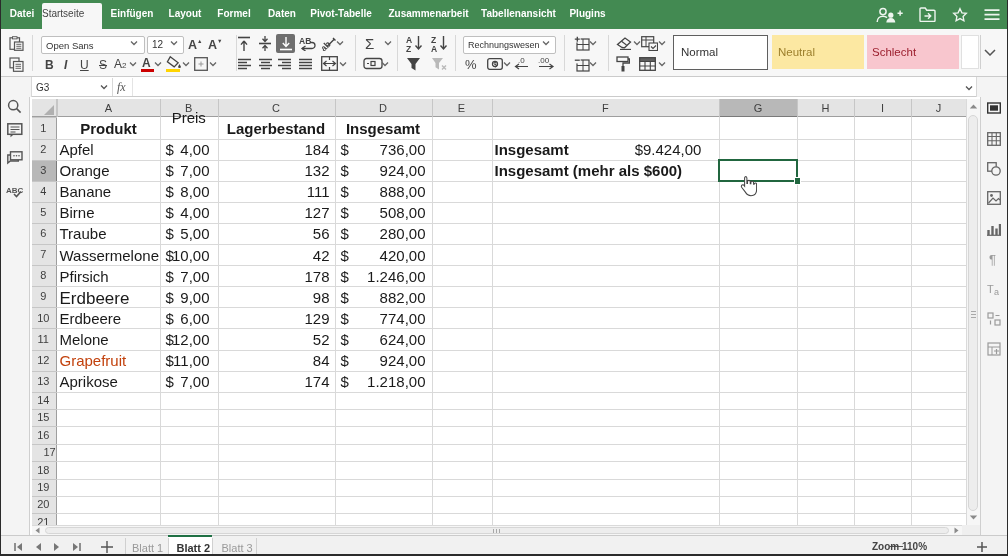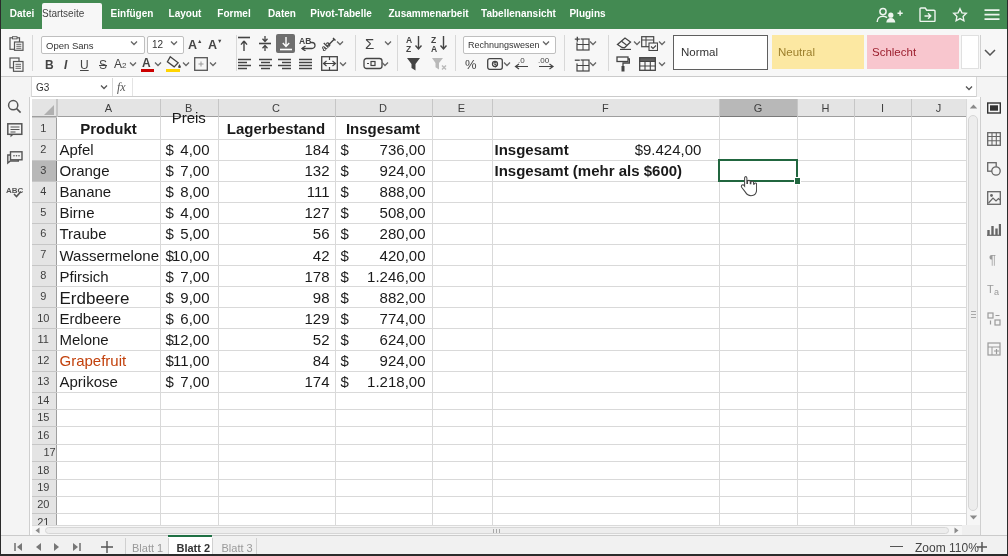--- a/index.html
+++ b/index.html
@@ -569,18 +569,18 @@
   </svg>
 <div class="ab" style="left:125px;top:538px;width:1px;height:16px;background:#d0d0d0"></div>
 <div class="ab" style="left:168.2px;top:535.4px;width:43.5px;height:18.2px;background:#fff;border-top:2.5px solid #1f7044;box-sizing:border-box"></div>
 <div class="ab" style="left:132px;top:541.5px;font-size:11px;color:#999">Blatt 1</div>
 <div class="ab" style="left:176.5px;top:541.5px;font-size:11px;font-weight:bold;color:#333">Blatt 2</div>
 <div class="ab" style="left:221.5px;top:541.5px;font-size:11px;color:#999">Blatt 3</div>
 <div class="ab" style="left:167.7px;top:538px;width:1px;height:16px;background:#d0d0d0;"></div>
 <div class="ab" style="left:211.7px;top:538px;width:1px;height:16px;background:#d0d0d0;"></div>
 <div class="ab" style="left:256px;top:538px;width:1px;height:16px;background:#d0d0d0;"></div>
 <div class="ab" style="left:890px;top:545.5px;width:13px;height:1.6px;background:#555"></div>
-<div class="ab" style="left:915px;top:540.5px;font-size:12px;font-weight:normal;color:#444">Zoom 110%</div>
+<div class="ab" style="left:872px;top:540.5px;font-size:10px;font-weight:bold;color:#444">Zoom 110%</div>
 <svg class="ab" style="left:976px;top:541px" width="12" height="12" viewBox="0 0 12 12">
     <path d="M6 1 V11 M1 6 H11" stroke="#555" stroke-width="1.5"></path>
   </svg>
 <div class="ab" style="left:0;top:0;width:1px;height:556px;background:#2b2b2b"></div>
 <div class="ab" style="left:1006.5px;top:0;width:1.5px;height:556px;background:#2b2b2b"></div>
 <div class="ab" style="left:0;top:553.5px;width:1008px;height:2.5px;background:#2b2b2b"></div>
 </body></html>

